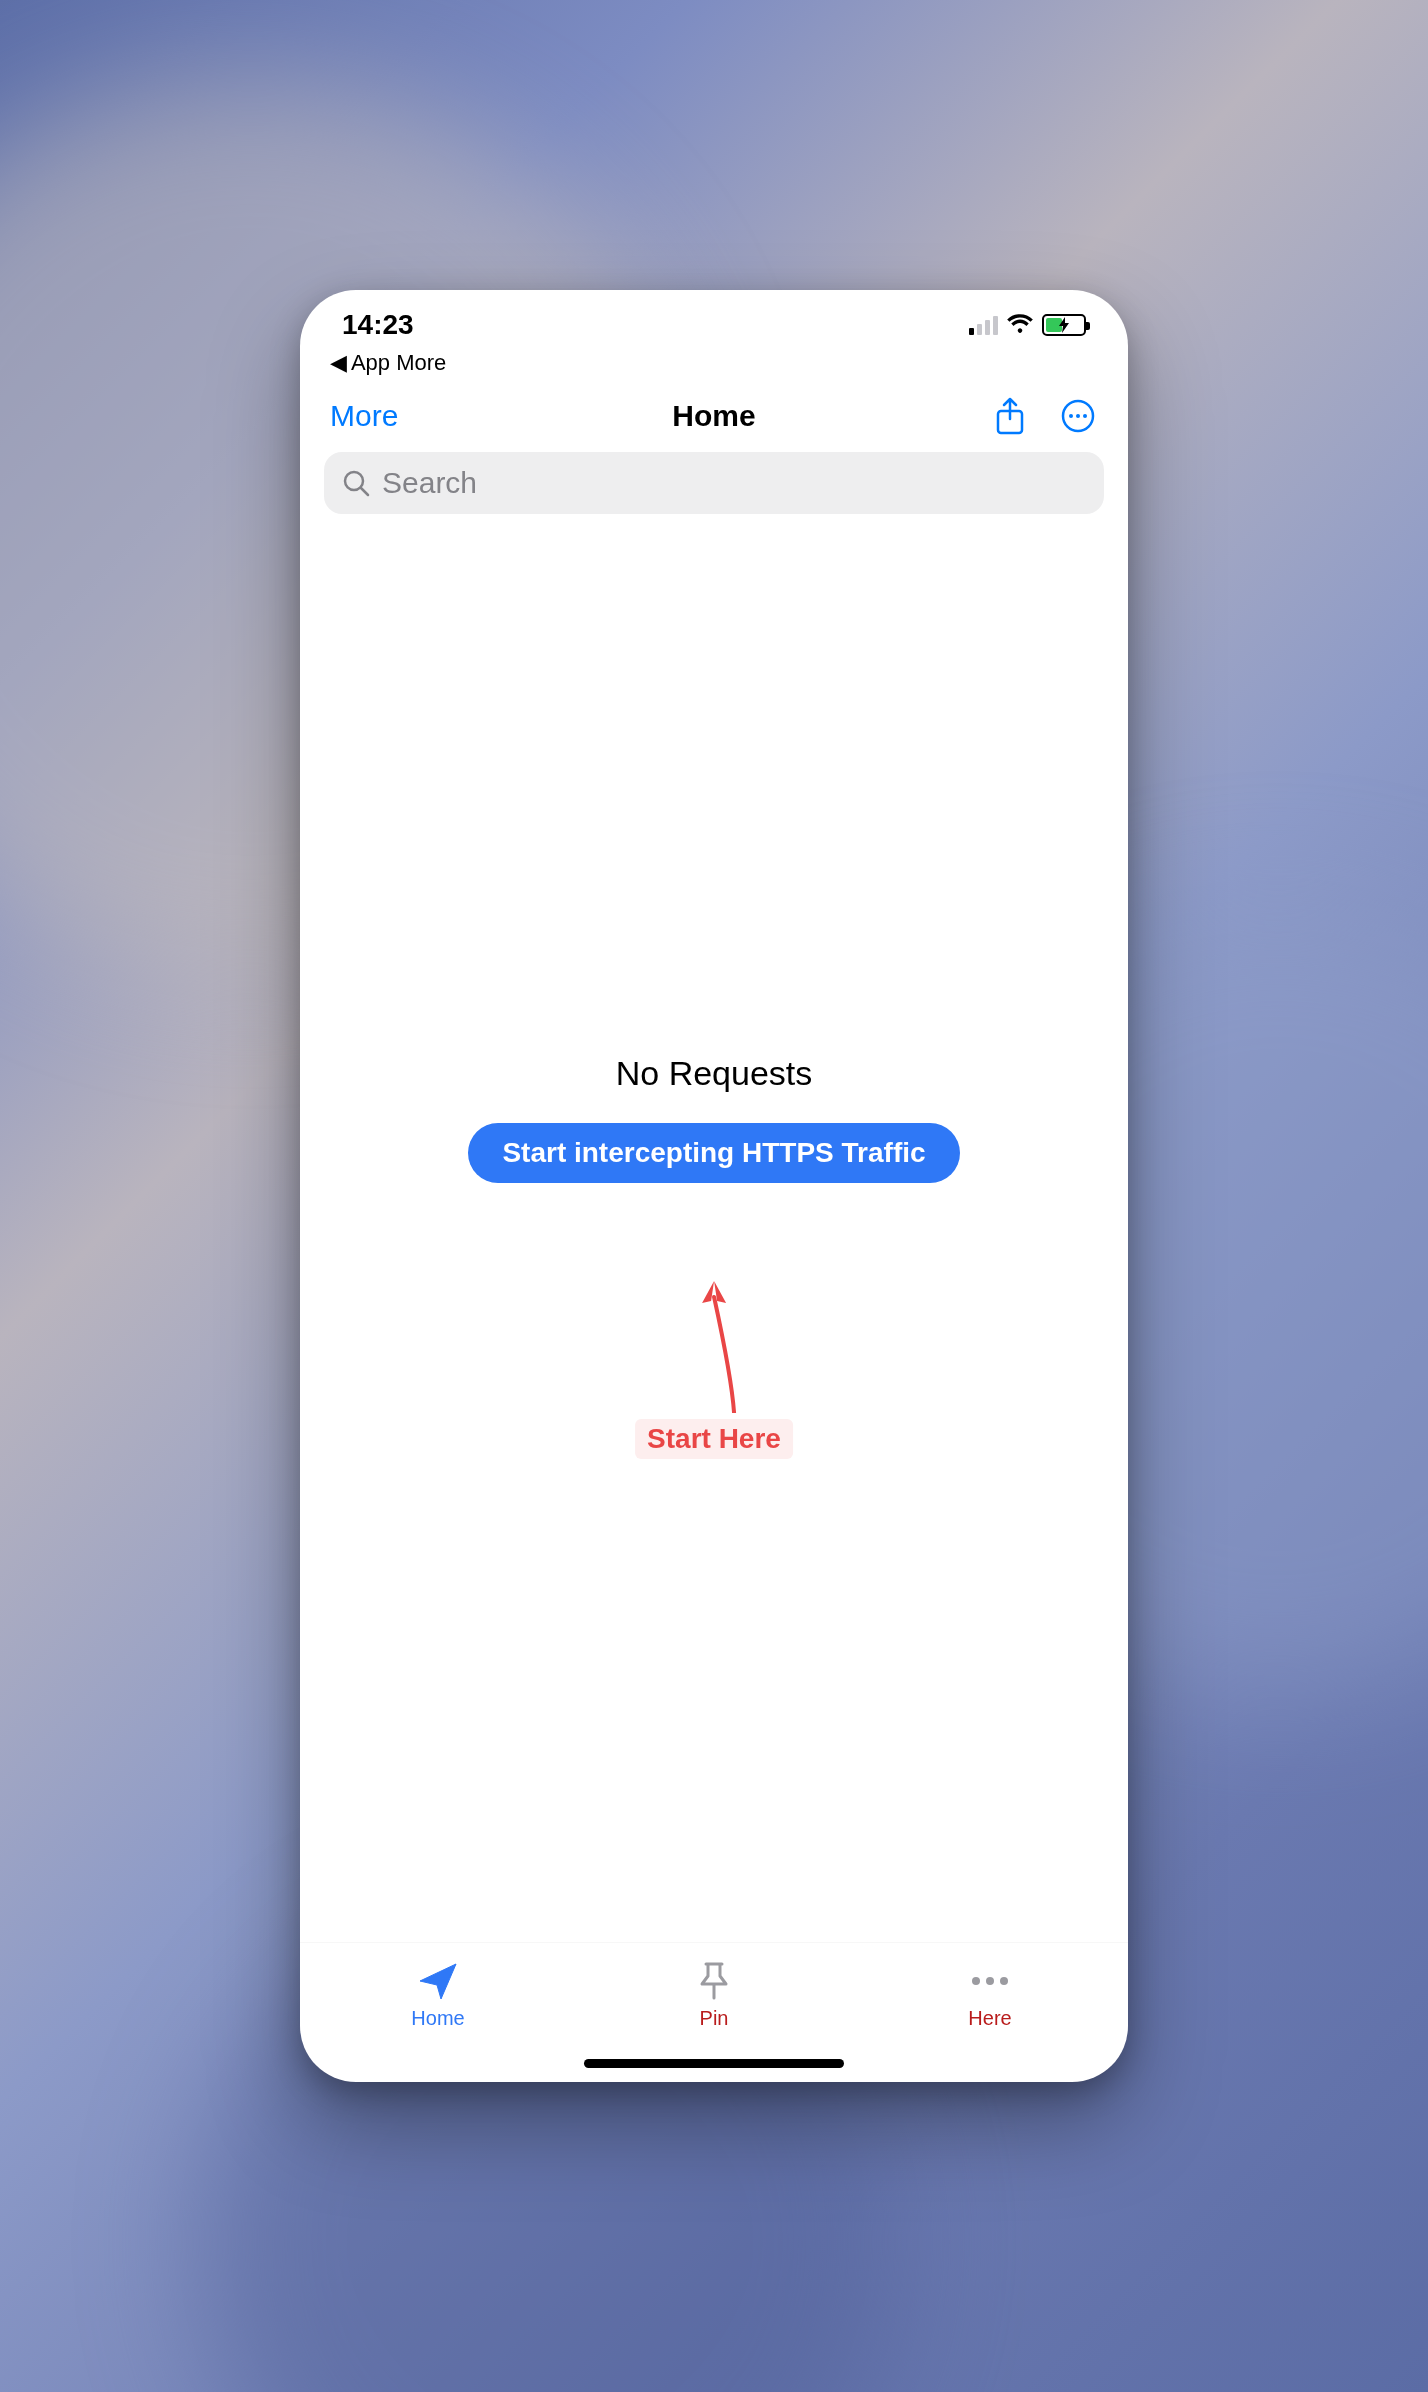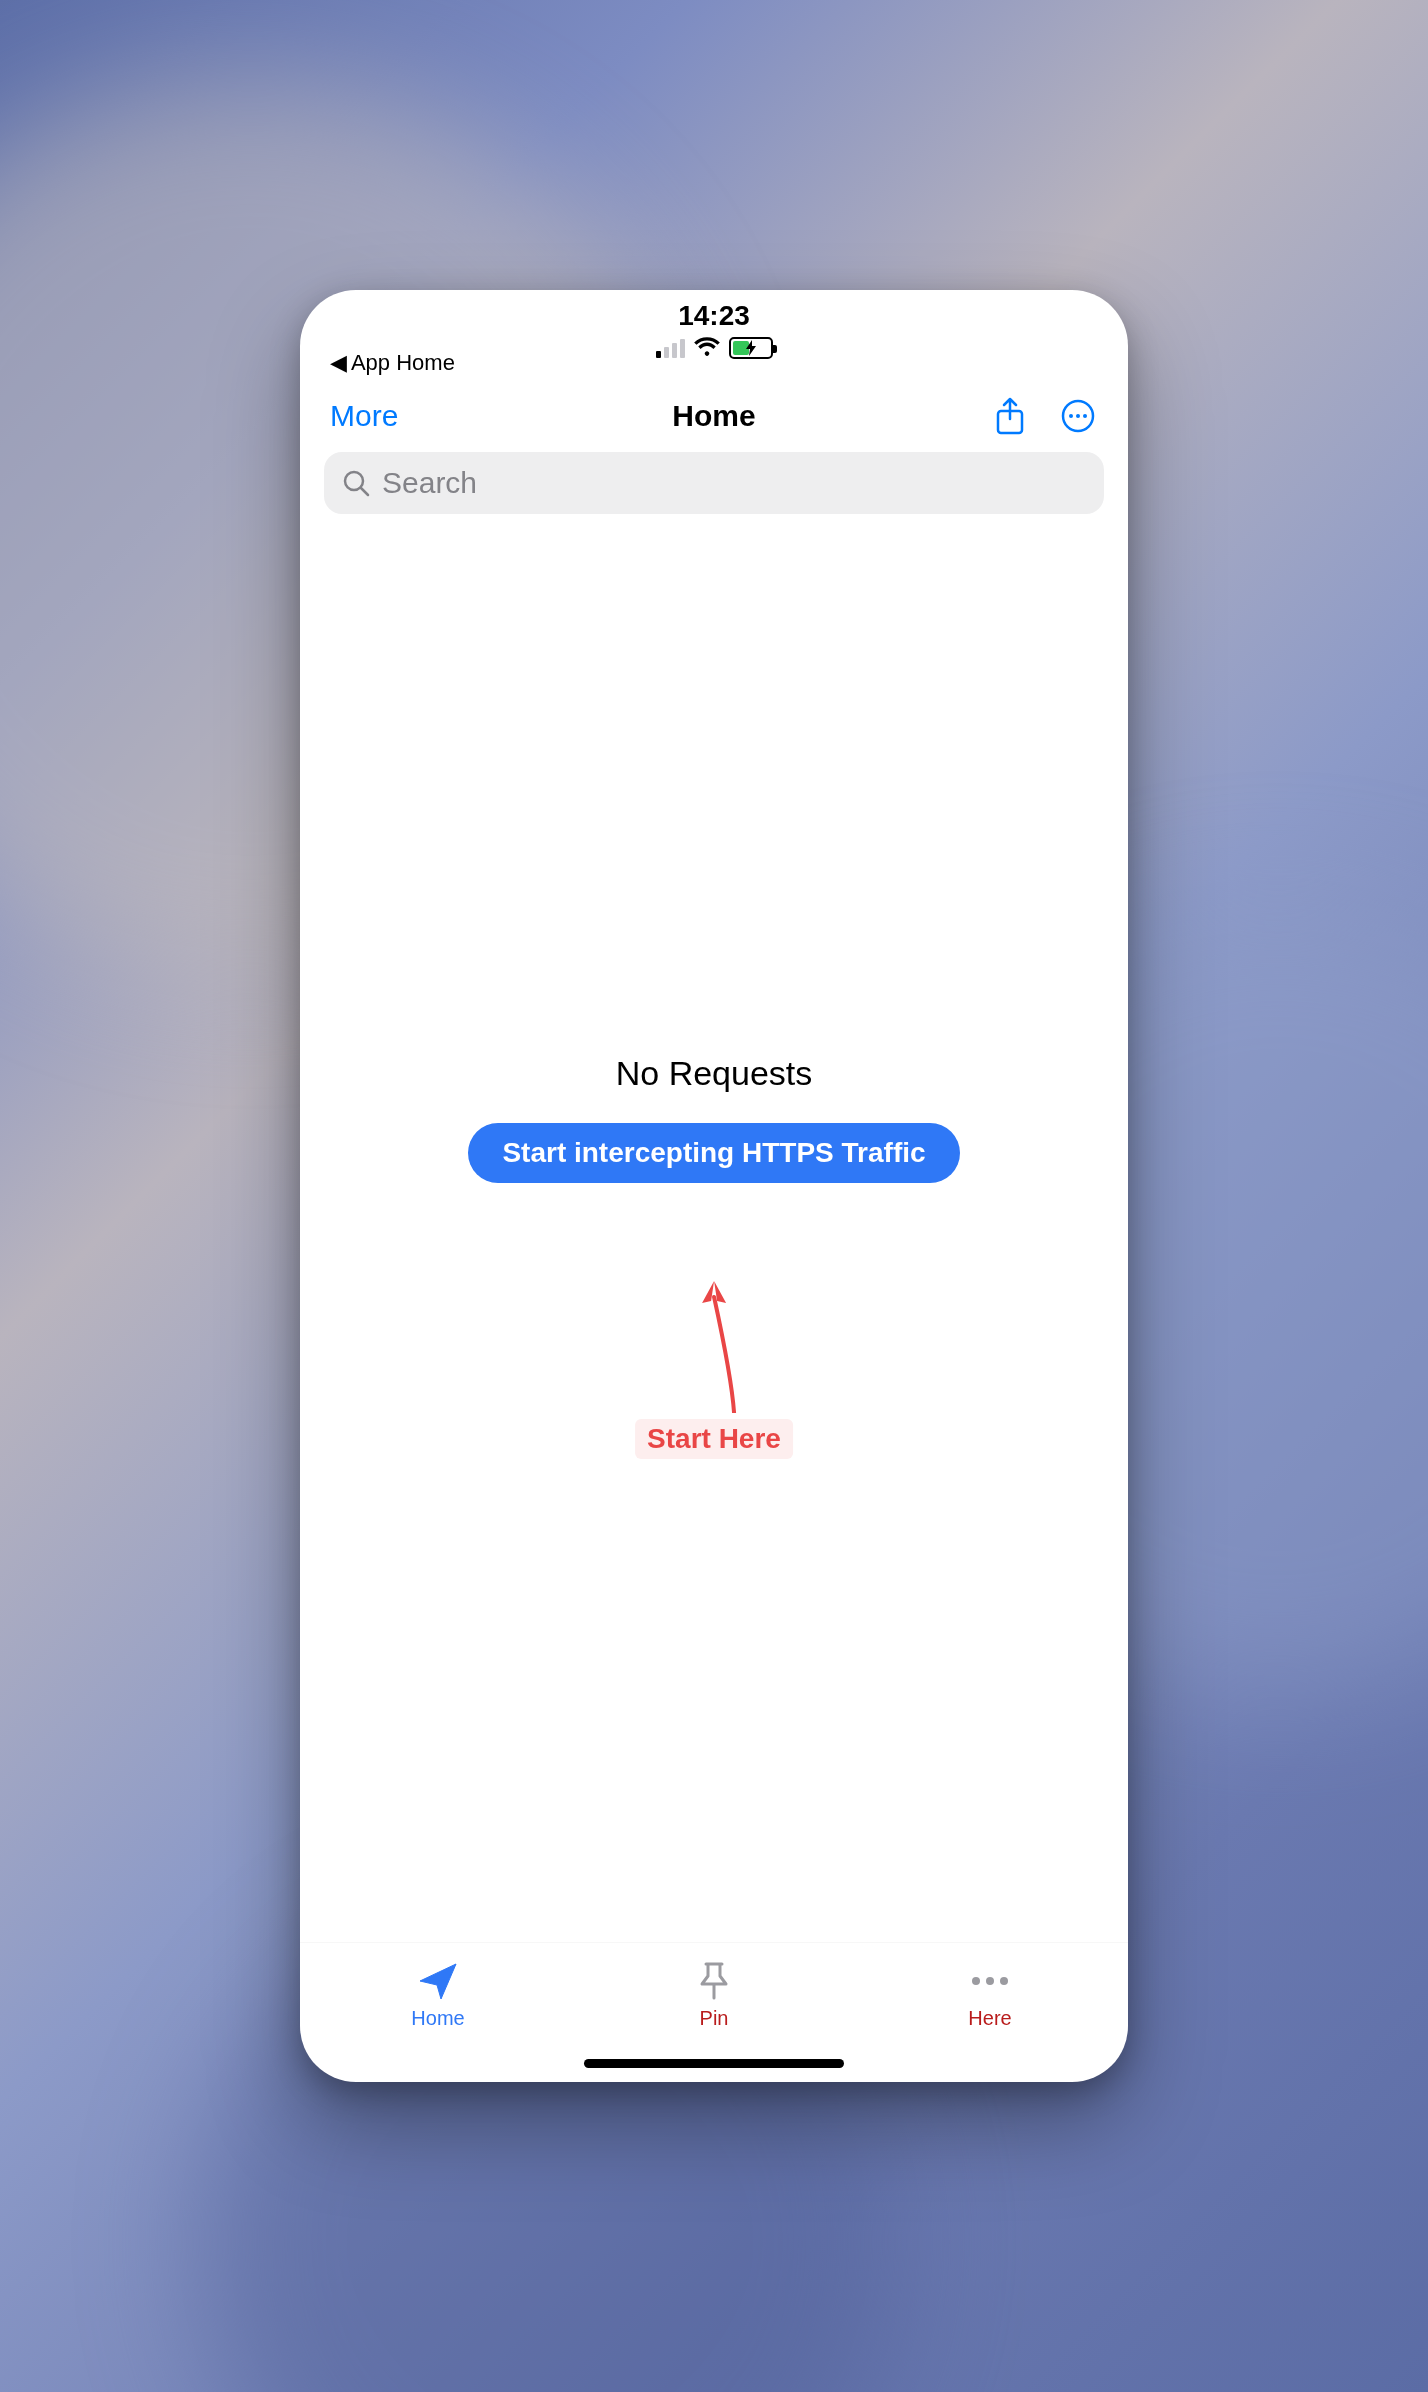--- a/index.html
+++ b/index.html
@@ -37,21 +37,20 @@
   
   .statusbar {
     height: 60px;
     padding: 10px 42px 0 42px;
     display:flex;
     justify-content: space-between;
     align-items: center;
     font-weight: 600;
     font-size: 28px;
     color:#000;
-    flex-direction:column;
   }
   .status-right { display:flex; align-items:center; gap:8px; }
   .signal { display:flex; align-items:flex-end; gap:3px; height:20px;}
   .signal span{ width:5px; background:#c7c7cc; border-radius:1px;}
   .signal span:nth-child(1){height:7px; background:#000;}
   .signal span:nth-child(2){height:11px;}
   .signal span:nth-child(3){height:15px;}
   .signal span:nth-child(4){height:19px;}
   .wifi svg{width:28px;height:22px;}
   .battery{ position:relative; width:44px; height:22px; border:2px solid #000; border-radius:5px;}
@@ -185,21 +184,21 @@
         <div class="fill"></div>
         <svg class="bolt" width="12" height="16" viewBox="0 0 12 16">
             <path d="M7 0L1 9h4l-1 7 7-10H7l0-6z" fill="#000"></path>
           </svg>
       </div>
     </div>
   </div>
 
   <div class="breadcrumb">
     <span>◀</span>
-    <span>App Home</span>
+    <span>App More</span>
   </div>
 
   <div class="navbar">
     <div class="nav-left">More</div>
     <div class="nav-title">Home</div>
     <div class="nav-right">
       <div class="icon-btn">
         <svg width="32" height="38" viewBox="0 0 32 38" fill="none">
           <path d="M16 2v20M16 2l-6 6M16 2l6 6" stroke="#007aff" stroke-width="2.5" stroke-linecap="round" stroke-linejoin="round"></path>
           <rect x="4" y="14" width="24" height="22" rx="3" stroke="#007aff" stroke-width="2.5" fill="none"></rect>

